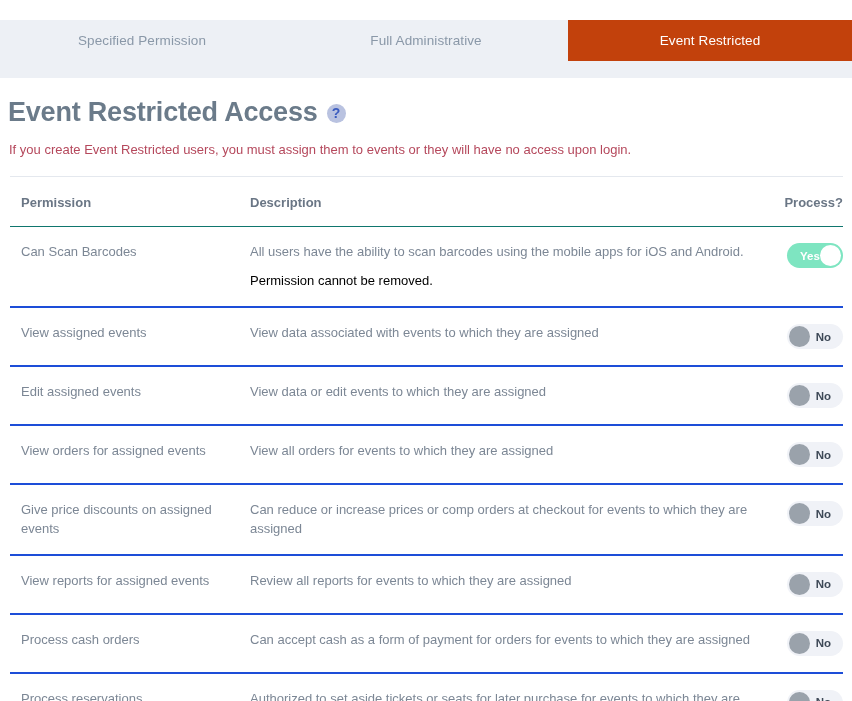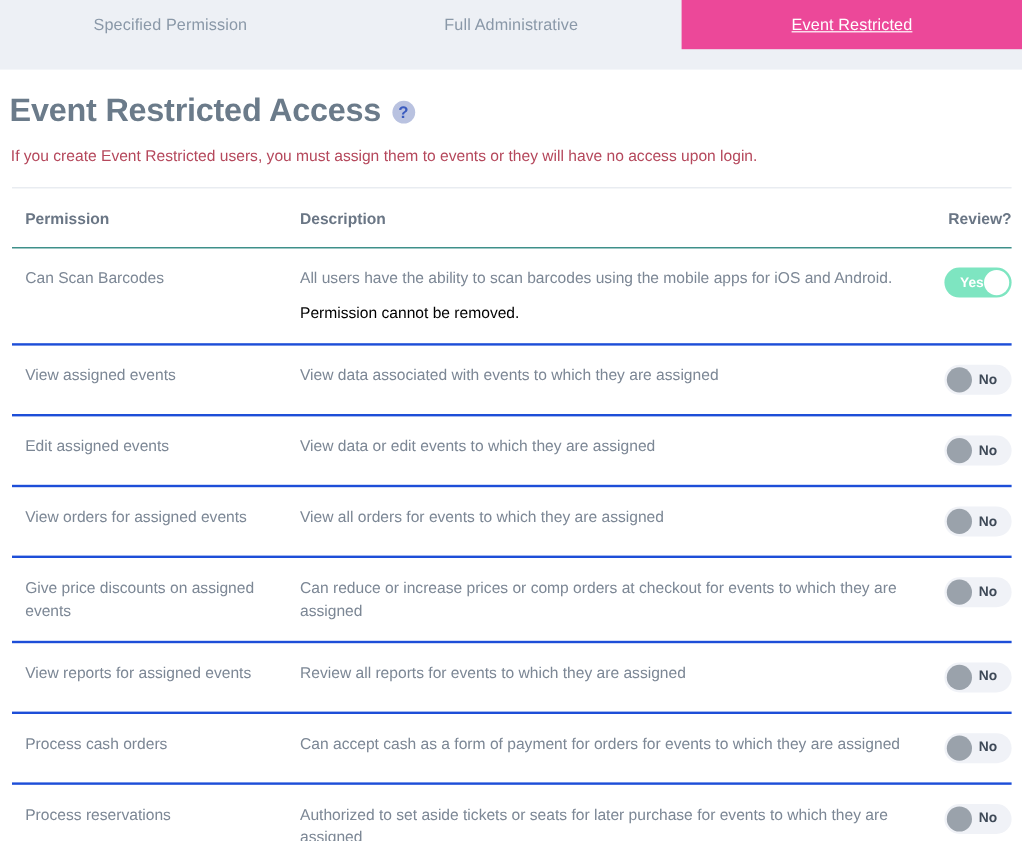--- a/index.html
+++ b/index.html
@@ -14,41 +14,41 @@
     -webkit-font-smoothing: antialiased;
     overflow: hidden;
   }
 
   
   .tabbar {
     display: flex;
     width: 852px;
     height: 58px;
     background: #edf0f5;
+    margin-top: 20px;
   }
   .tab {
     height: 41px;
     display: flex;
     align-items: center;
     justify-content: center;
     font-size: 13.5px;
     color: #8a98a8;
     background: #edf0f5;
     letter-spacing: 0.1px;
     box-sizing: border-box;
     cursor: pointer;
     user-select: none;
   }
   .tab.t1 { width: 284px; }
   .tab.t2 { width: 284px; }
   .tab.t3 { width: 284px; }
   .tab.active {
-    background: #ec4899;
+    background: #c2410c;
     color: #ffffff;
-    text-decoration: underline;
   }
 
   
   .page-head {
     padding: 0 0 0 8px;
   }
   .title-row {
     display: flex;
     align-items: center;
     height: 34px;
@@ -188,21 +188,21 @@
   </div>
   <div class="warning-text">If you create Event Restricted users, you must assign them to events or they will have no access upon login.</div>
 </div>
 
 <div class="perm-table">
 
   <div class="trow header">
     <div class="c c-perm">Permission</div>
     <div class="c c-desc">Description</div>
     <div class="c c-enab">
-      <span>Review?</span>
+      <span>Process?</span>
     </div>
   </div>
 
   <div id="rows-container">
       <div class="trow body">
         <div class="c c-perm">Can Scan Barcodes</div>
         <div class="c c-desc"><span>All users have the ability to scan barcodes using the mobile apps for iOS and Android.</span><span class="sub-red">Permission cannot be removed.</span></div>
         <div class="c c-enab">
           <div class="toggle on">
             <span class="lab">Yes</span>

